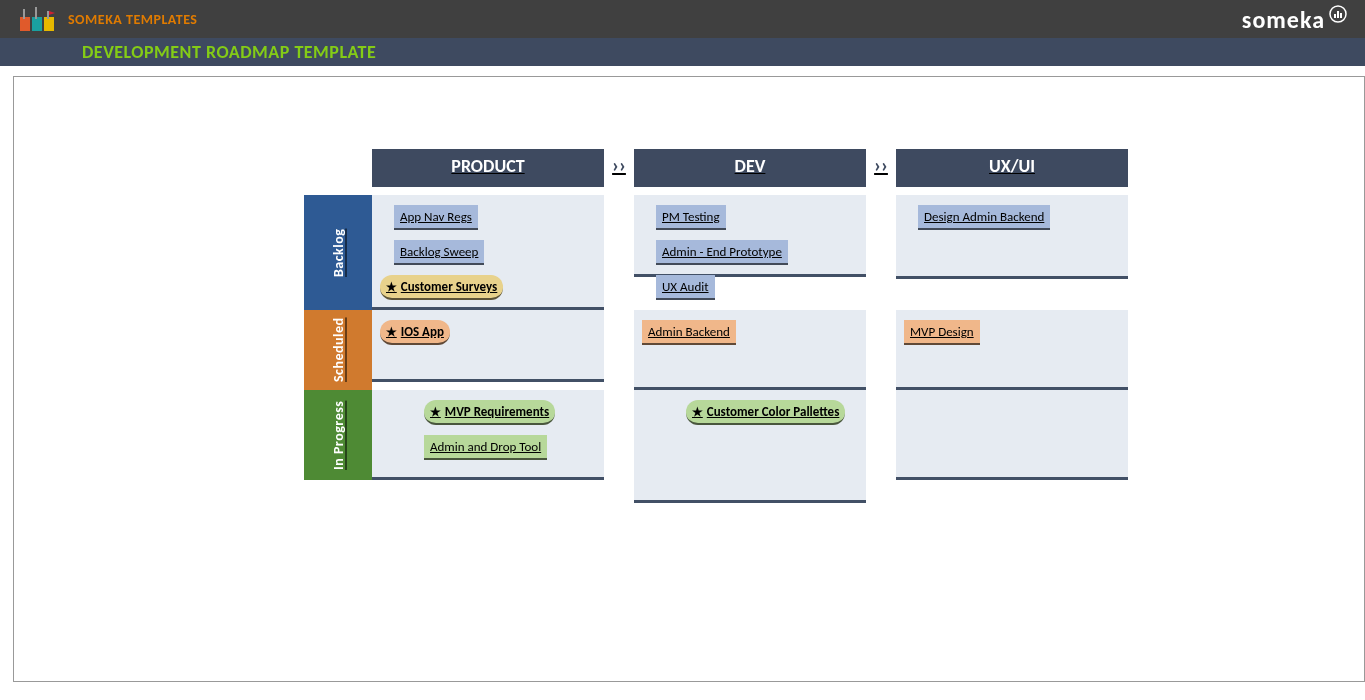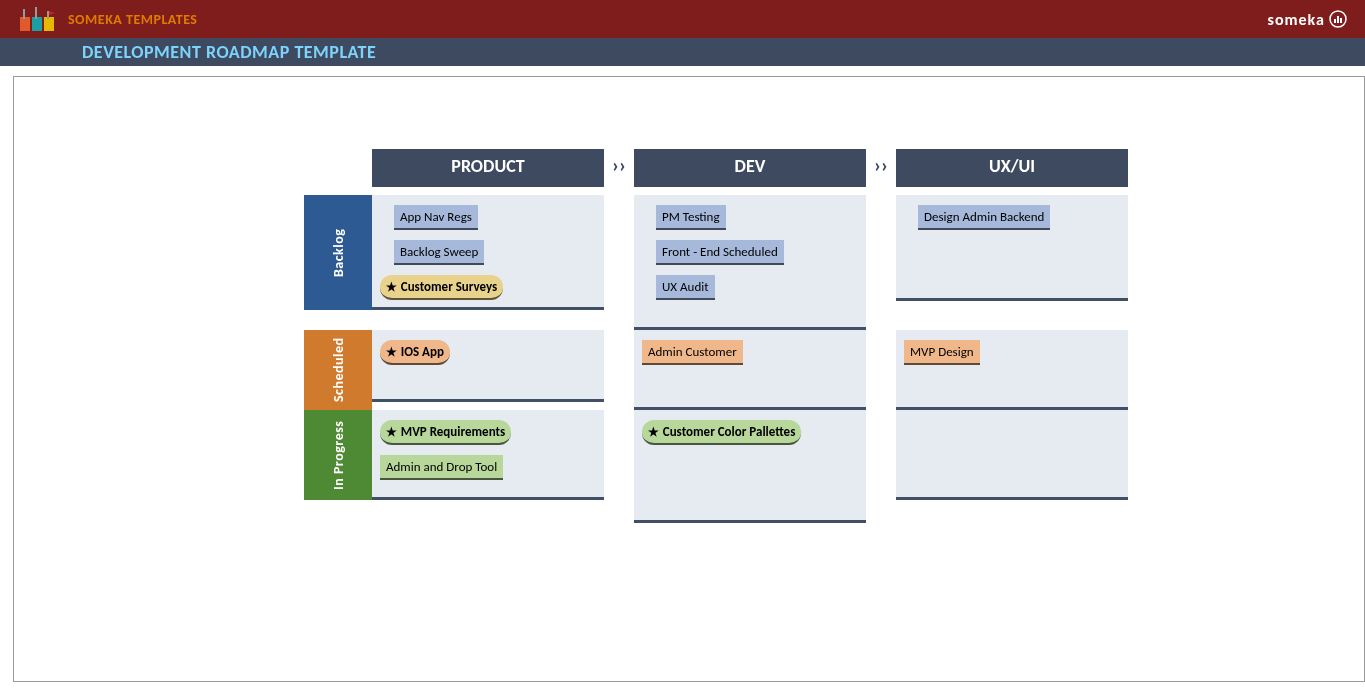--- a/index.html
+++ b/index.html
@@ -6,21 +6,21 @@
   body {
     margin: 0;
     padding: 0;
     font-family: Calibri, Arial, sans-serif;
     background: #fff;
     width: 1365px;
     height: 700px;
     overflow: hidden;
   }
   .topbar {
-    background: #7f1d1d;
+    background: #404040;
     height: 38px;
     display: flex;
     justify-content: space-between;
     align-items: center;
     padding: 4px 18px;
     gap: 16px;
   }
   .top-left {
     display: flex;
     align-items: center;
@@ -32,40 +32,41 @@
     position: relative;
   }
   .brand-name {
     color: #e07b00;
     font-weight: bold;
     font-size: 14px;
     letter-spacing: 0.5px;
   }
   .brand-logo {
     color: #fff;
-    font-size: 16px;
+    font-size: 24px;
     font-weight: 600;
     letter-spacing: 1px;
     display:flex;
-    align-items:center;
+    align-items:flex-start;
     gap:4px;
   }
   .subbar {
     background: #3e4a60;
-    color: #7dd3fc;
+    color: #84cc16;
     font-weight: bold;
     font-size: 18px;
     letter-spacing: 0.5px;
     padding: 4px 0 4px 82px;
     height: 28px;
     display:flex;
     align-items:center;
   }
   .canvas-outer {
     padding: 10px 0 0 13px;
+    text-decoration: underline;
   }
   .canvas {
     border: 1px solid #999;
     height: 606px;
     padding: 72px 0 0 0;
     position: relative;
   }
   .grid {
     display: grid;
     grid-template-columns: 290px 68px 232px 30px 232px 30px 232px;
@@ -117,21 +118,21 @@
     font-size: 13px;
     padding: 4px 6px;
     border-bottom: 2px solid rgba(0,0,0,0.6);
     display: inline-block;
     max-width: 100%;
     align-self:flex-start;
   }
   .item.blue  { background: #a6b9db; margin-left: 14px; }
   .item.gold  { background: #e8d28c; }
   .item.orange{ background: #f0b78a; }
-  .item.green { background: #b7d89a; }
+  .item.green { background: #b7d89a; margin-left: 44px; }
   .item.bold  { font-weight: bold; border-radius: 12px; }
   .star::before {
     content: "★";
     font-size: 12px;
     margin-right: 4px;
   }
 </style>
 </head>
 <body>
 
@@ -176,37 +177,37 @@
         <div class="col-header">UX/UI</div>
         <div style="grid-column: 1 / -1; height: 8px;"></div>
         <div></div>
         <div class="row-label row-backlog" style="height: 115px;">Backlog</div>
         <div class="cell" style="height: 115px;">
           <span class="item blue">App Nav Regs</span>
           <span class="item blue">Backlog Sweep</span>
           <span class="item gold star bold">Customer Surveys</span>
         </div>
         <div class="spacer-cell"></div>
-        <div class="cell" style="height: 135px; align-items: center;">
+        <div class="cell" style="height: 82px; align-items: center;">
           <span class="item blue">PM Testing</span>
-          <span class="item blue">Front - End Scheduled</span>
+          <span class="item blue">Admin - End Prototype</span>
           <span class="item blue">UX Audit</span>
         </div>
         <div class="spacer-cell"></div>
-        <div class="cell" style="height: 106px;">
+        <div class="cell" style="height: 84px;">
           <span class="item blue">Design Admin Backend</span>
         </div>
         <div></div>
         <div class="row-label row-scheduled" style="height: 80px;">Scheduled</div>
         <div class="cell" style="height: 72px;">
           <span class="item orange star bold">IOS App</span>
         </div>
         <div class="spacer-cell"></div>
         <div class="cell" style="height: 80px;">
-          <span class="item orange">Admin Customer</span>
+          <span class="item orange">Admin Backend</span>
         </div>
         <div class="spacer-cell"></div>
         <div class="cell" style="height: 80px; text-align: right;">
           <span class="item orange">MVP Design</span>
         </div>
         <div></div>
         <div class="row-label row-progress" style="height: 90px;">In Progress</div>
         <div class="cell" style="height: 90px;">
           <span class="item green star bold">MVP Requirements</span>
           <span class="item green">Admin and Drop Tool</span>

